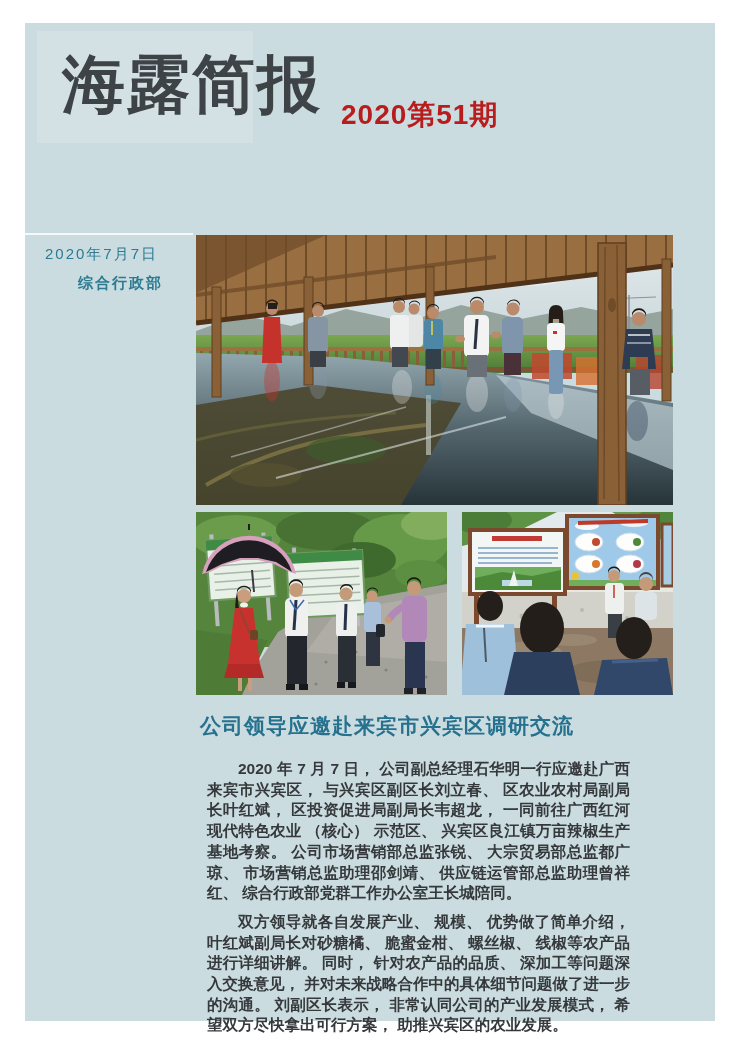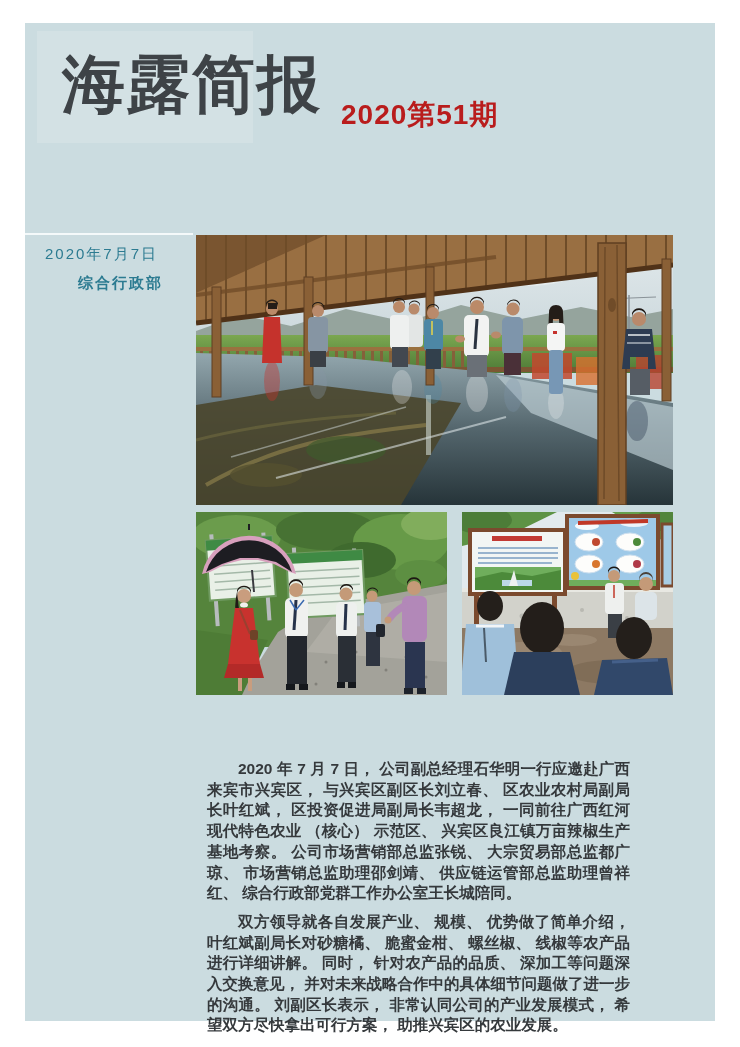--- a/index.html
+++ b/index.html
@@ -398,20 +398,21 @@
         <path d="M14,114 L42,114" stroke="#f2f5f7" stroke-width="3"></path>
         <line x1="22" y1="116" x2="24" y2="150" stroke="#4a5a68" stroke-width="2"></line>
         <ellipse cx="80" cy="116" rx="22" ry="26" fill="#231e1a"></ellipse>
         <path d="M52,140 L108,140 L118,183 L42,183 Z" fill="#2c3f5c"></path>
         <ellipse cx="172" cy="126" rx="18" ry="21" fill="#241f1b"></ellipse>
         <path d="M140,148 L205,146 L211,183 L132,183 Z" fill="#31486a"></path>
         <path d="M150,150 L196,148" stroke="#45608a" stroke-width="3"></path>
       </svg>
     </div>
 
+    <div class="headline">公司领导应邀赴来宾市兴宾区调研交流</div>
 
     <div class="body-text">
       <p>2020 年 7 月 7 日， 公司副总经理石华明一行应邀赴广西来宾市兴宾区， 与兴宾区副区长刘立春、 区农业农村局副局长叶红斌， 区投资促进局副局长韦超龙， 一同前往广西红河现代特色农业 （核心） 示范区、 兴宾区良江镇万亩辣椒生产基地考察。 公司市场营销部总监张锐、 大宗贸易部总监都广琼、 市场营销总监助理邵剑靖、 供应链运管部总监助理曾祥红、 综合行政部党群工作办公室王长城陪同。</p>
       <p>双方领导就各自发展产业、 规模、 优势做了简单介绍， 叶红斌副局长对砂糖橘、 脆蜜金柑、 螺丝椒、 线椒等农产品进行详细讲解。 同时， 针对农产品的品质、 深加工等问题深入交换意见， 并对未来战略合作中的具体细节问题做了进一步的沟通。 刘副区长表示， 非常认同公司的产业发展模式， 希望双方尽快拿出可行方案， 助推兴宾区的农业发展。</p>
     </div>
 
   </div>
 </div>
 
 </body></html>

